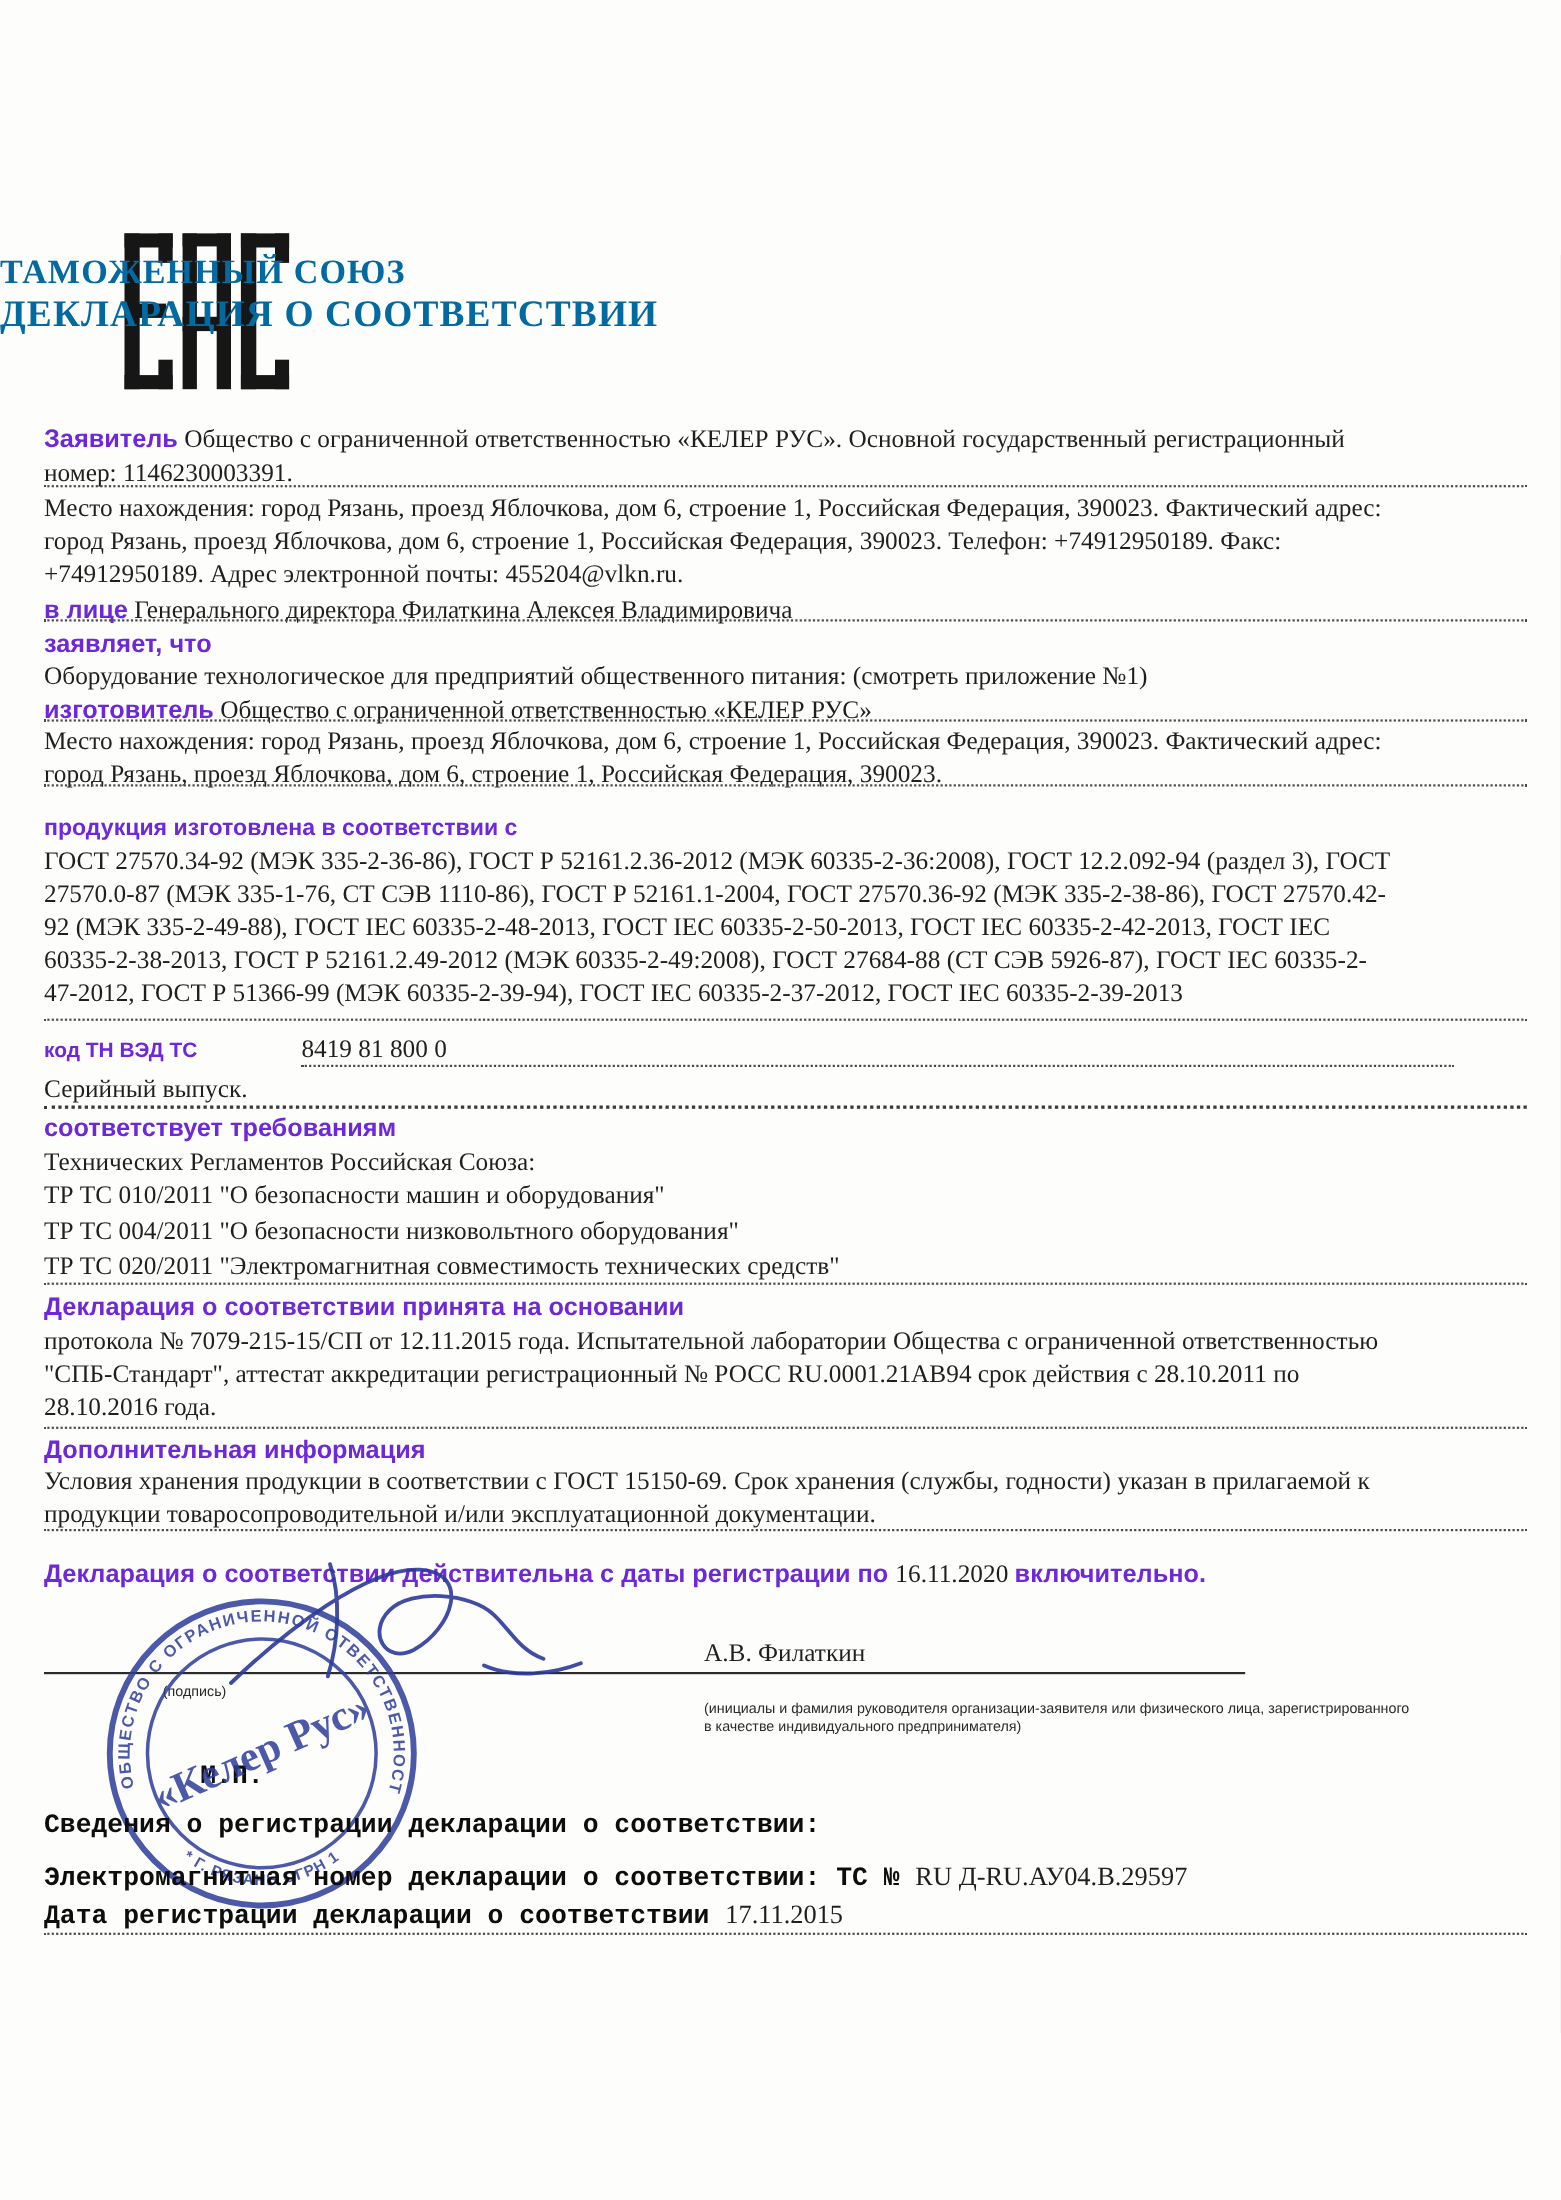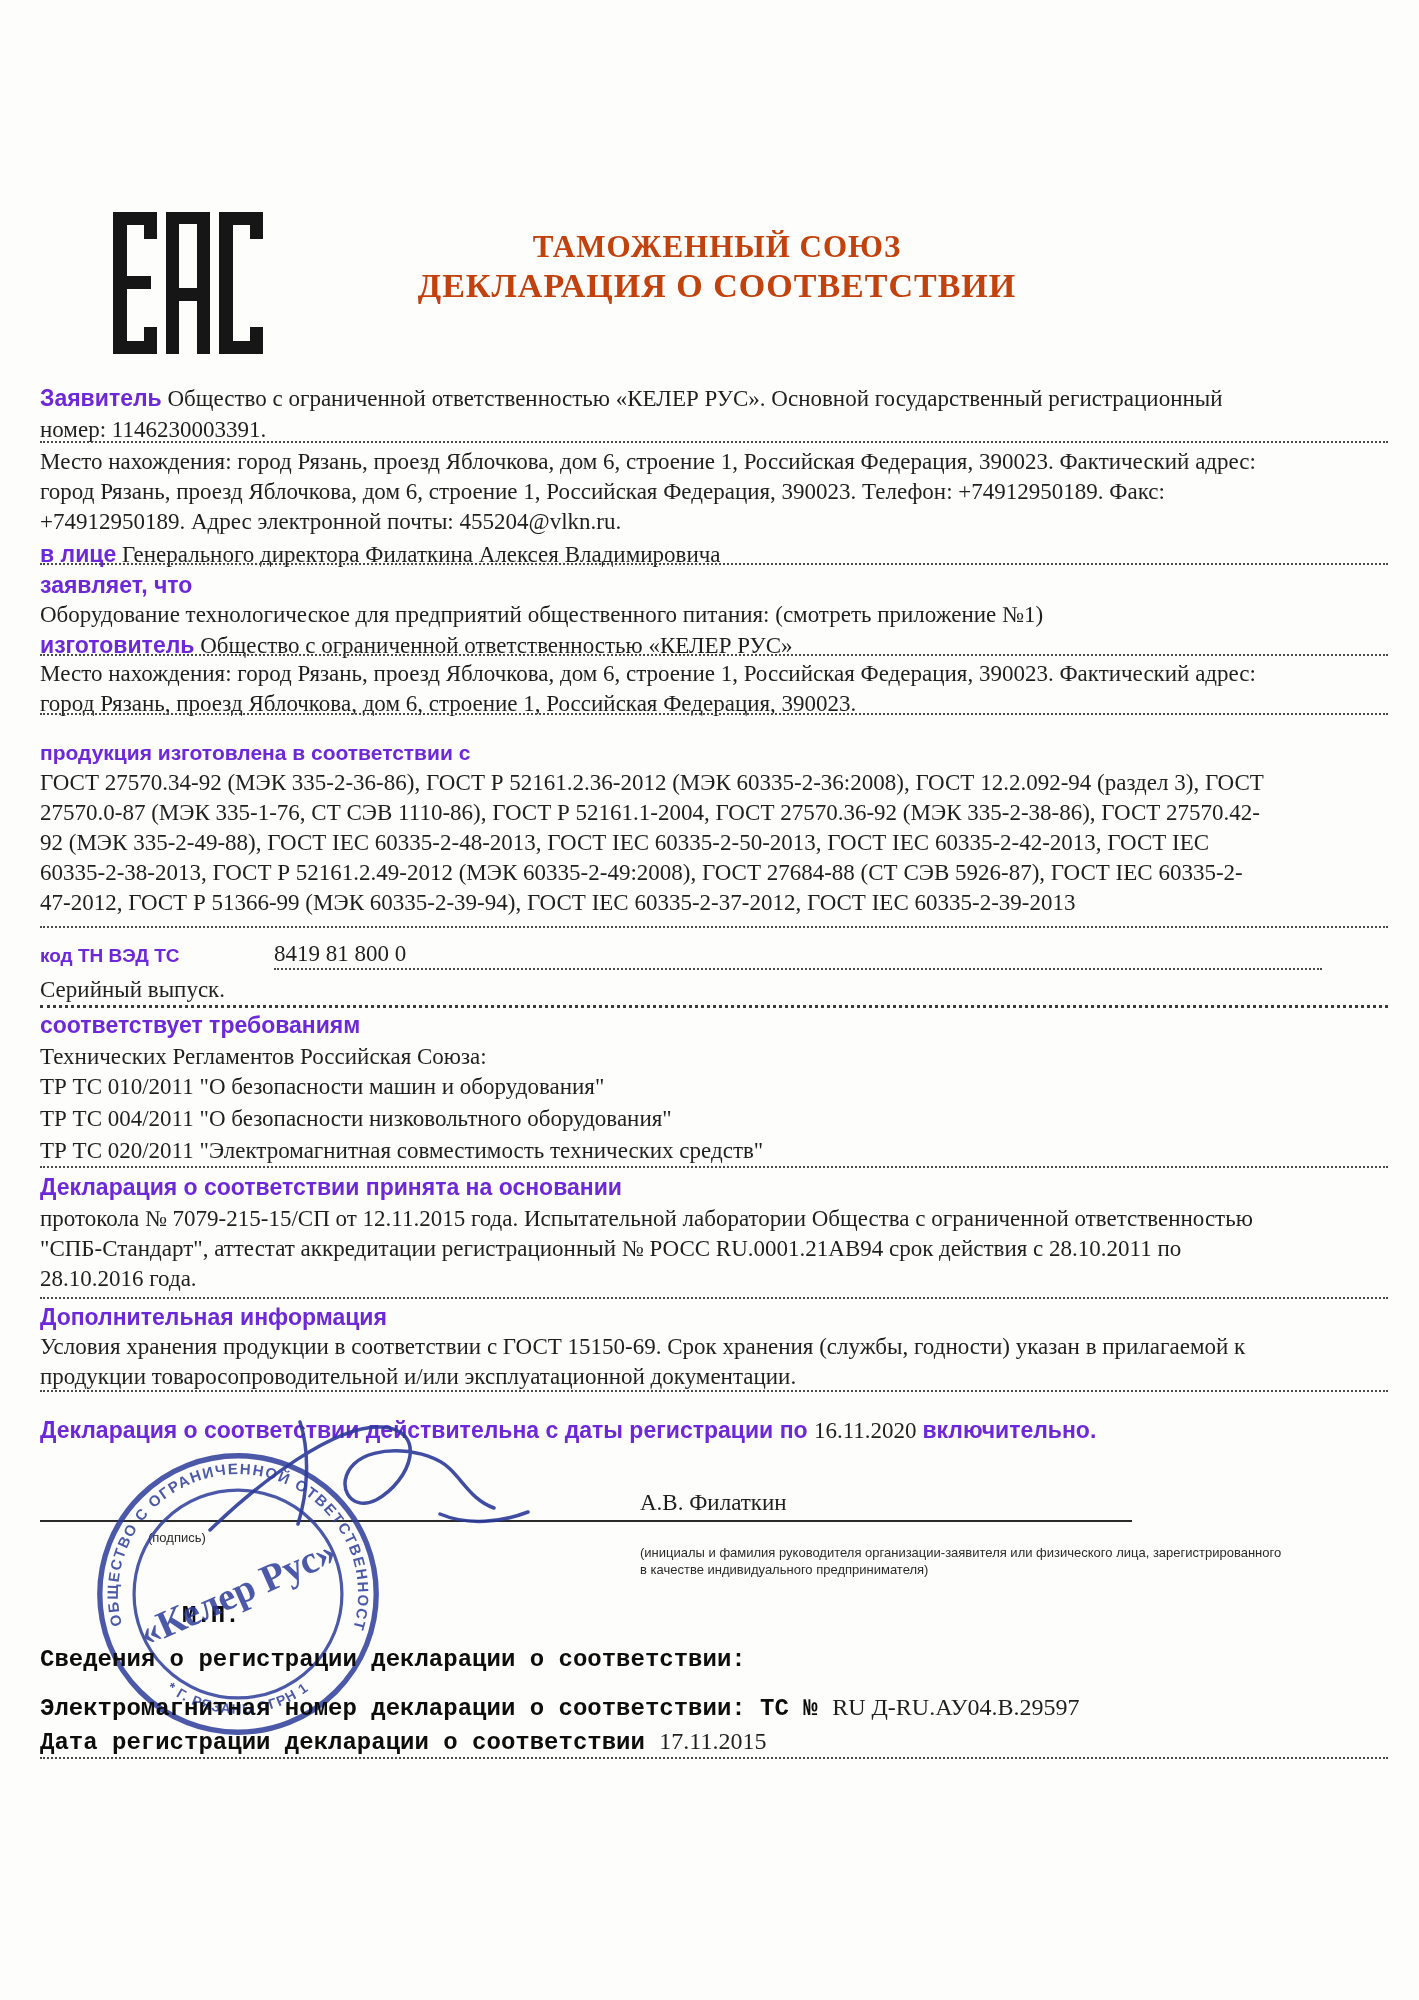--- a/index.html
+++ b/index.html
@@ -7,22 +7,22 @@
     position:relative;width:1419px;height:2000px;margin:0 auto;
     background:#fdfdfc;overflow:hidden;
     font-family:"Liberation Serif", serif;color:#1f1f1f;
   }
   .row{position:absolute;left:40px;width:1348px;font-size:23px;line-height:30px;}
   .serif{font-family:"Liberation Serif", serif;}
   .lab{font-family:"Liberation Sans", sans-serif;font-weight:bold;color:#6d28d9;}
   .prelines{white-space:pre-line;}
   .dot{position:absolute;height:0;border-bottom:2px dotted #4a4a4a;}
   .dotdense{position:absolute;height:0;border-bottom:3px dotted #3a3a3a;}
-  .title{position:absolute;left:0;top:228px;width:1372px;text-align:center;
-    font-family:"Liberation Serif", serif;font-weight:bold;color:#c2410c;letter-spacing:1px;margin-left:31px;}
+  .title{position:absolute;left:0;top:228px;width:1372px;text-align:left;
+    font-family:"Liberation Serif", serif;font-weight:bold;color:#0369a1;letter-spacing:1px;}
   .title .t1{font-size:31px;line-height:38px;}
   .title .t2{font-size:34px;line-height:40px;}
   .solidline{position:absolute;background:#2b2b2b;height:2px;}
   .smallprint{position:absolute;font-family:"Liberation Sans", sans-serif;font-size:13px;
     line-height:17px;color:#2a2a2a;margin-top:10px;}
   .caption{position:absolute;font-family:"Liberation Sans", sans-serif;font-size:13px;color:#2a2a2a;}
   .bigbold{font-family:Liberation Mono, monospace;font-weight:bold;font-size:24px;color:#0d0d0d;}
   .stampwrap{position:absolute;left:88px;top:1444px;width:300px;height:300px;opacity:.85;}
   .sigwrap{position:absolute;left:150px;top:1412px;width:400px;height:150px;opacity:.9;}
   .logo{position:absolute;left:113px;top:212px;}

